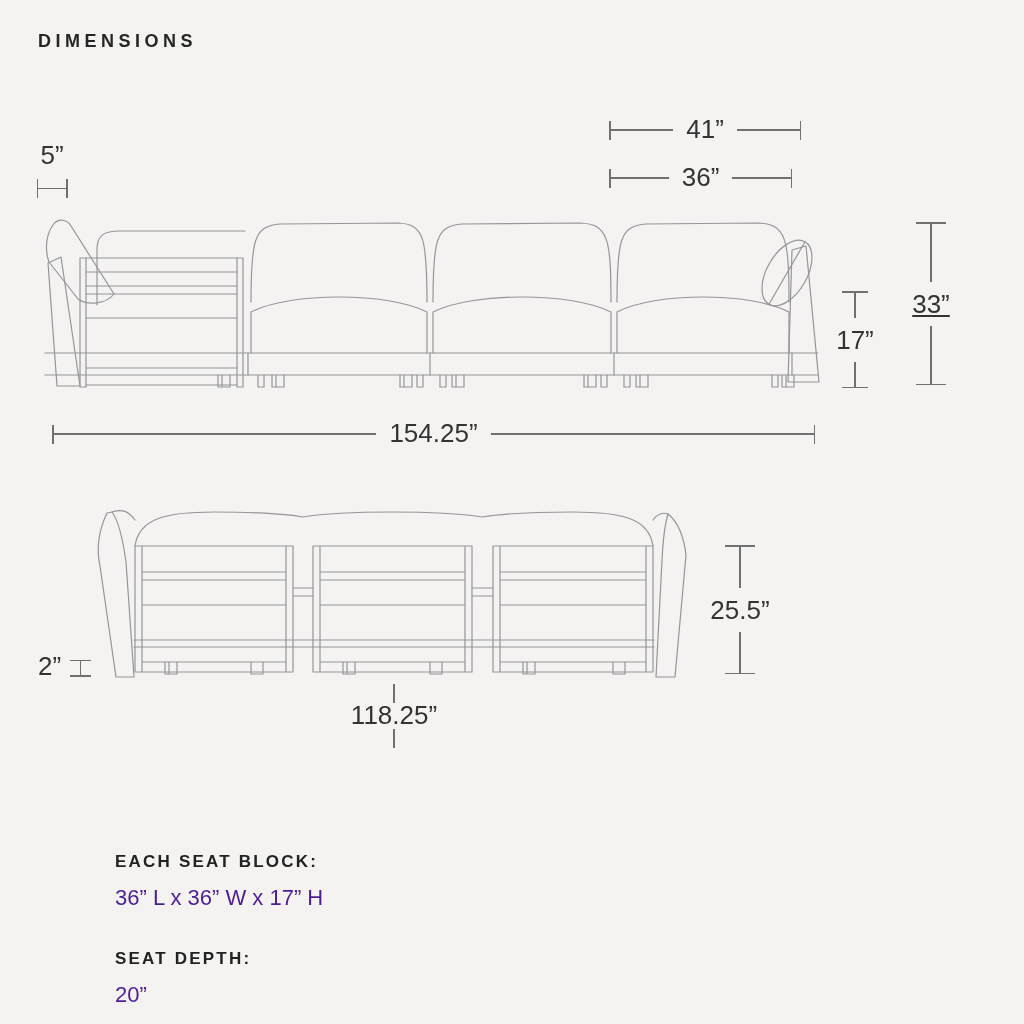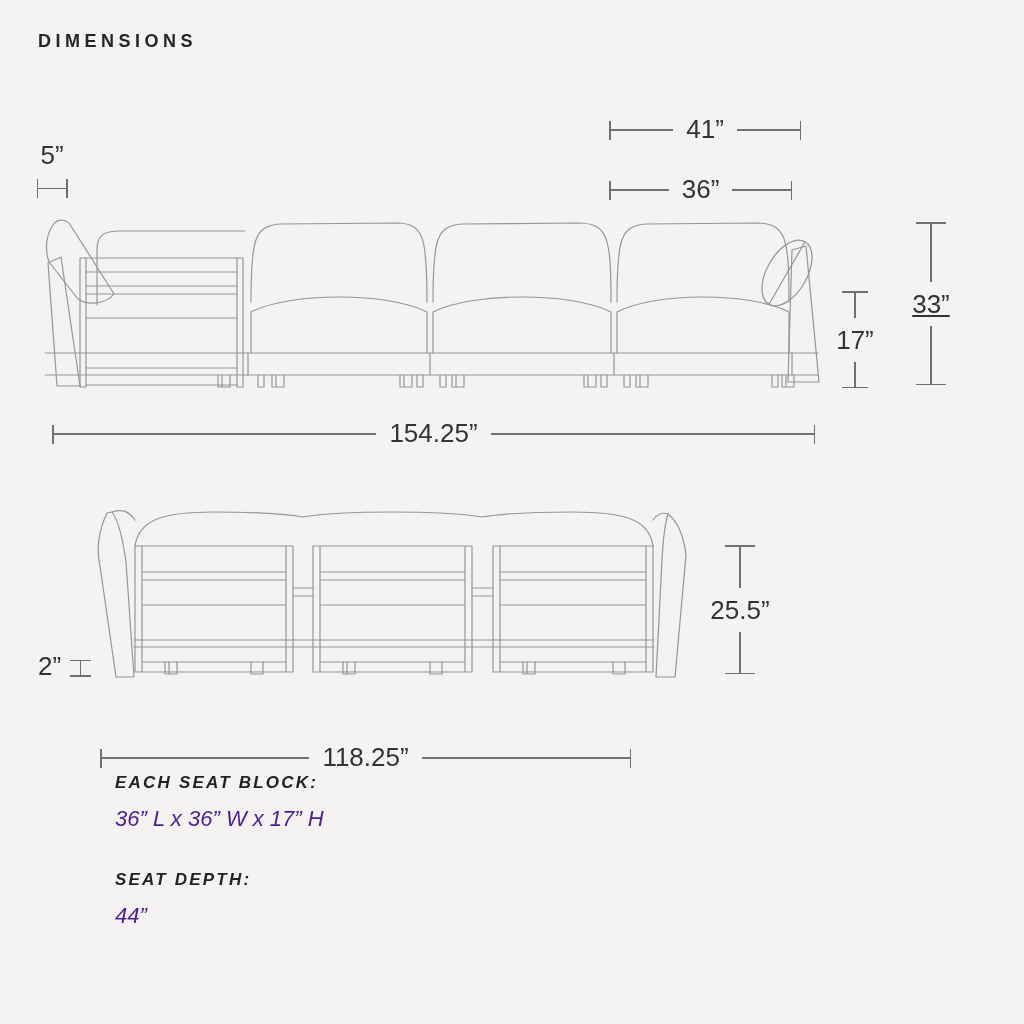--- a/index.html
+++ b/index.html
@@ -124,21 +124,21 @@
   </div>
 
   <div class="dim dimh" style="left:609px;top:112px;width:192px;">
     <span class="tick"></span>
     <span class="line"></span>
     <span class="lbl">41”</span>
     <span class="line"></span>
     <span class="tick"></span>
   </div>
 
-  <div class="dim dimh" style="left:609px;top:172px;width:183px;">
+  <div class="dim dimh" style="left:609px;top:160px;width:183px;">
     <span class="tick"></span>
     <span class="line"></span>
     <span class="lbl">36”</span>
     <span class="line"></span>
     <span class="tick"></span>
   </div>
 
   <div class="dim dimv" style="left:896px;top:222px;width:70px;height:163px;text-decoration:underline;">
     <span class="tick tick-w30"></span>
     <span class="line"></span>
@@ -173,29 +173,29 @@
   </div>
 
   <div class="dim dimv" style="left:698px;top:545px;width:84px;height:129px;">
     <span class="tick tick-w30"></span>
     <span class="line"></span>
     <span class="lbl">25.5”</span>
     <span class="line"></span>
     <span class="tick tick-w30"></span>
   </div>
 
-  <div class="dim dimh" style="left:100px;top:740px;width:531px;">
+  <div class="dim dimh" style="left:100px;top:684px;width:588px;flex-direction:column;">
     <span class="tick"></span>
     <span class="line"></span>
     <span class="lbl">118.25”</span>
     <span class="line"></span>
     <span class="tick"></span>
   </div>
 
-  <div class="spec-col" style="left:115px;top:773px;font-style:italic;">
+  <div class="spec-col" style="left:115px;top:852px;">
     <h3 class="spec-h">EACH SEAT BLOCK:</h3>
     <p class="spec-v mb38">36” L x 36” W x 17” H</p>
     <h3 class="spec-h">SEAT DEPTH:</h3>
-    <p class="spec-v">44”</p>
+    <p class="spec-v">20”</p>
   </div>
 
 
 </div>
 
 </body></html>

